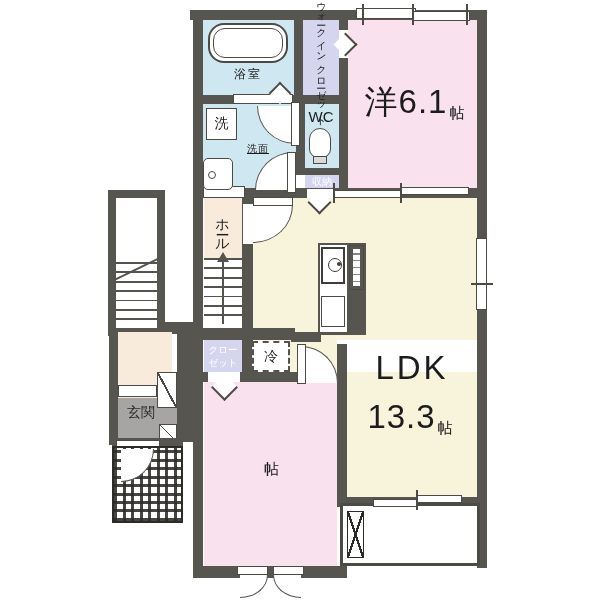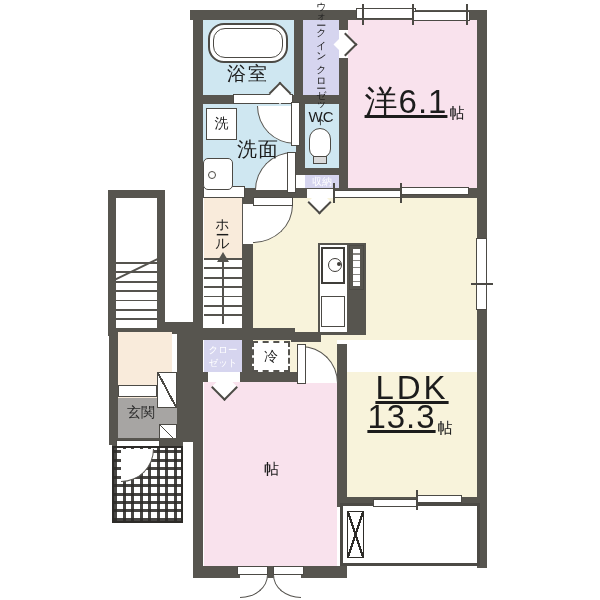--- a/index.html
+++ b/index.html
@@ -21,21 +21,21 @@
   .leaf{position:absolute;background:#fff;border:1.5px solid #4c4a45;box-sizing:border-box;}
   .arc{position:absolute;background:#fff;box-sizing:border-box;}
   .arc-br{border-radius:0 0 100% 0;border-right:1.6px solid #55534e;border-bottom:1.6px solid #55534e;}
   .arc-bl{border-radius:0 0 0 100%;border-left:1.6px solid #55534e;border-bottom:1.6px solid #55534e;}
   .arc-tl{border-radius:100% 0 0 0;border-left:1.6px solid #55534e;border-top:1.6px solid #55534e;}
   .arc-tr{border-radius:0 100% 0 0;border-right:1.6px solid #55534e;border-top:1.6px solid #55534e;}
   .chev{position:absolute;background:#fff;border-right:2px solid #4c4a45;border-bottom:2px solid #4c4a45;}
   .treads{position:absolute;background-image:repeating-linear-gradient(to bottom,#55534e 0 1.8px,transparent 1.8px 9.4px);}
   .label{position:absolute;display:flex;align-items:center;justify-content:center;white-space:nowrap;}
   .lab-sm{font-size:15px;letter-spacing:2px;}
-  .lab-big{font-size:33px;letter-spacing:1px;text-decoration:underline;}
+  .lab-big{font-size:33px;letter-spacing:1px;}
   .lab-unit{font-size:15px;margin-left:2px;align-self:flex-end;padding-bottom:3px;}
   .vtext{writing-mode:vertical-rl;text-orientation:mixed;}
   .diagbox{position:absolute;background-color:#fff;border:1.5px solid #4c4a45;box-sizing:border-box;
     background-image:linear-gradient(to bottom left,transparent 47%,#4c4a45 47%,#4c4a45 53%,transparent 53%);}
   .tile{position:absolute;background-color:#fff;border:2.5px solid #2d2b28;box-sizing:border-box;
     background-image:
       repeating-linear-gradient(90deg,rgba(45,43,40,.88) 0 3px,transparent 3px 8.5px),
       repeating-linear-gradient(0deg,rgba(45,43,40,.88) 0 3px,transparent 3px 8.5px);}
   .xbox{position:absolute;background-color:#fff;border:1.6px solid #2d2b28;box-sizing:border-box;
     background-image:
@@ -158,39 +158,39 @@
   <div class="room c-hall" style="left:118px;top:332px;width:54px;height:66px;"></div>
   <div class="win" style="left:118px;top:385px;width:39px;height:12px;"></div>
   <div class="room c-gray" style="left:118px;top:398px;width:59px;height:47px;"></div>
   <div class="diagbox" style="left:157px;top:372px;width:20px;height:36px;"></div>
   <div class="diagbox" style="left:159px;top:424px;width:18px;height:18px;"></div>
   <div class="wall" style="left:112px;top:438px;width:71px;height:10px;"></div>
   <div class="leaf" style="left:116px;top:440px;width:44px;height:9px;"></div>
   <div class="tile" style="left:112px;top:446px;width:71px;height:77px;"></div>
   <div class="arc arc-br" style="left:121px;top:449px;width:33px;height:33px;"></div>
 
-  <div class="label lab-sm" style="left:202px;top:62px;width:92px;height:24px;font-size:19px;">
+  <div class="label lab-sm" style="left:202px;top:62px;width:92px;height:24px;font-size:12px;">
     <span>浴室</span>
   </div>
 
   <div class="label vtext" style="left:303px;top:21px;width:36px;height:74px;font-size:10px;letter-spacing:1px;line-height:1.55;">
     <span>ウォークイン</span>
     <span>クローゼット</span>
   </div>
 
   <div class="label" style="left:352px;top:78px;width:125px;height:48px;">
     <span class="lab-big">洋6.1</span>
     <span class="lab-unit">帖</span>
   </div>
 
   <div class="label" style="left:206px;top:108px;width:31px;height:32px;font-size:14px;">
     <span>洗</span>
   </div>
 
-  <div class="label" style="left:225px;top:138px;width:66px;height:22px;font-size:20px;letter-spacing:1px;">
+  <div class="label" style="left:225px;top:138px;width:66px;height:22px;font-size:10px;letter-spacing:1px;text-decoration:underline;">
     <span>洗面</span>
   </div>
 
   <div class="label" style="left:303px;top:106px;width:36px;height:20px;font-size:15px;justify-content:center;">
     <span>WC</span>
   </div>
 
   <div class="label" style="left:305px;top:175px;width:34px;height:13px;font-size:10px;color:#fff;">
     <span>収納</span>
   </div>
@@ -201,21 +201,21 @@
 
   <div class="label" style="left:204px;top:342px;width:38px;height:29px;font-size:9.5px;color:#fff;line-height:1.35;text-align:center;flex-direction:column;">
     <span>クロー</span>
     <span>ゼット</span>
   </div>
 
   <div class="label" style="left:252px;top:341px;width:38px;height:31px;font-size:14px;">
     <span>冷</span>
   </div>
 
-  <div class="label" style="left:347px;top:345px;width:130px;height:46px;margin-top:20px;">
+  <div class="label" style="left:347px;top:345px;width:130px;height:46px;">
     <span class="lab-big" style="letter-spacing:3px;">LDK</span>
   </div>
   <div class="label" style="left:340px;top:393px;width:140px;height:48px;">
     <span class="lab-big">13.3</span>
     <span class="lab-unit">帖</span>
   </div>
 
   <div class="label" style="left:204px;top:432px;width:133px;height:50px;">
     <span class="lab-unit">帖</span>
   </div>

